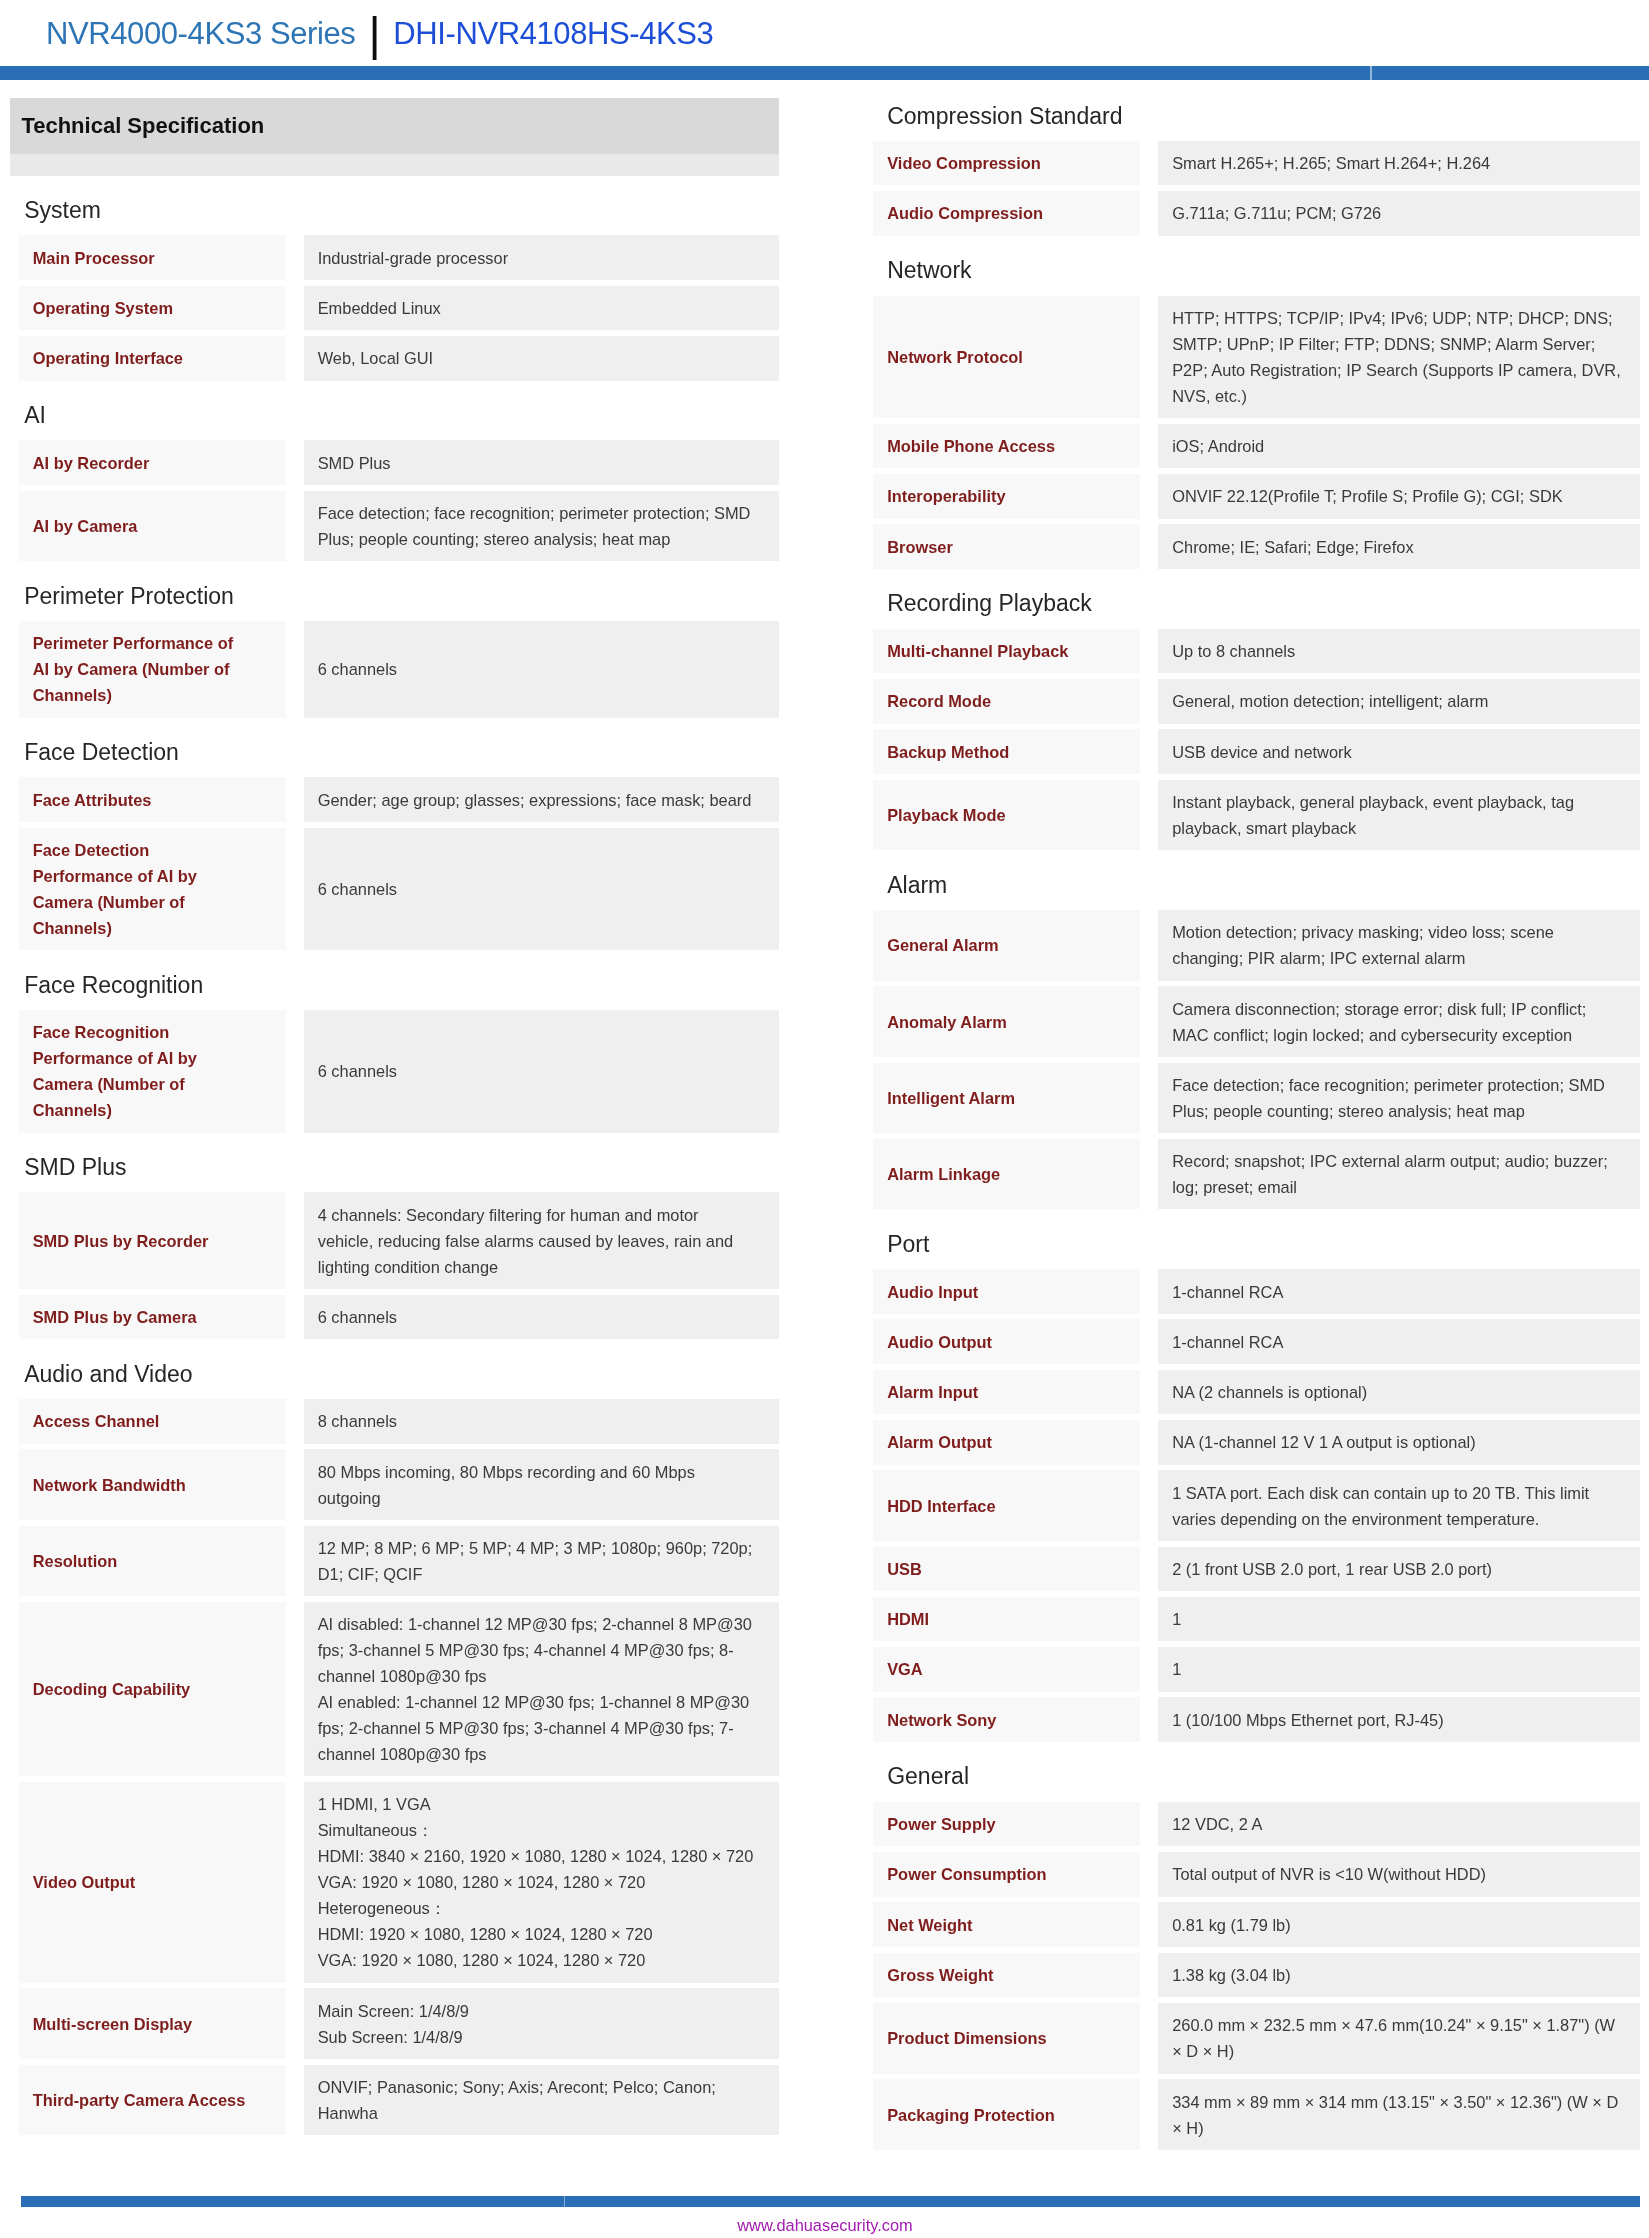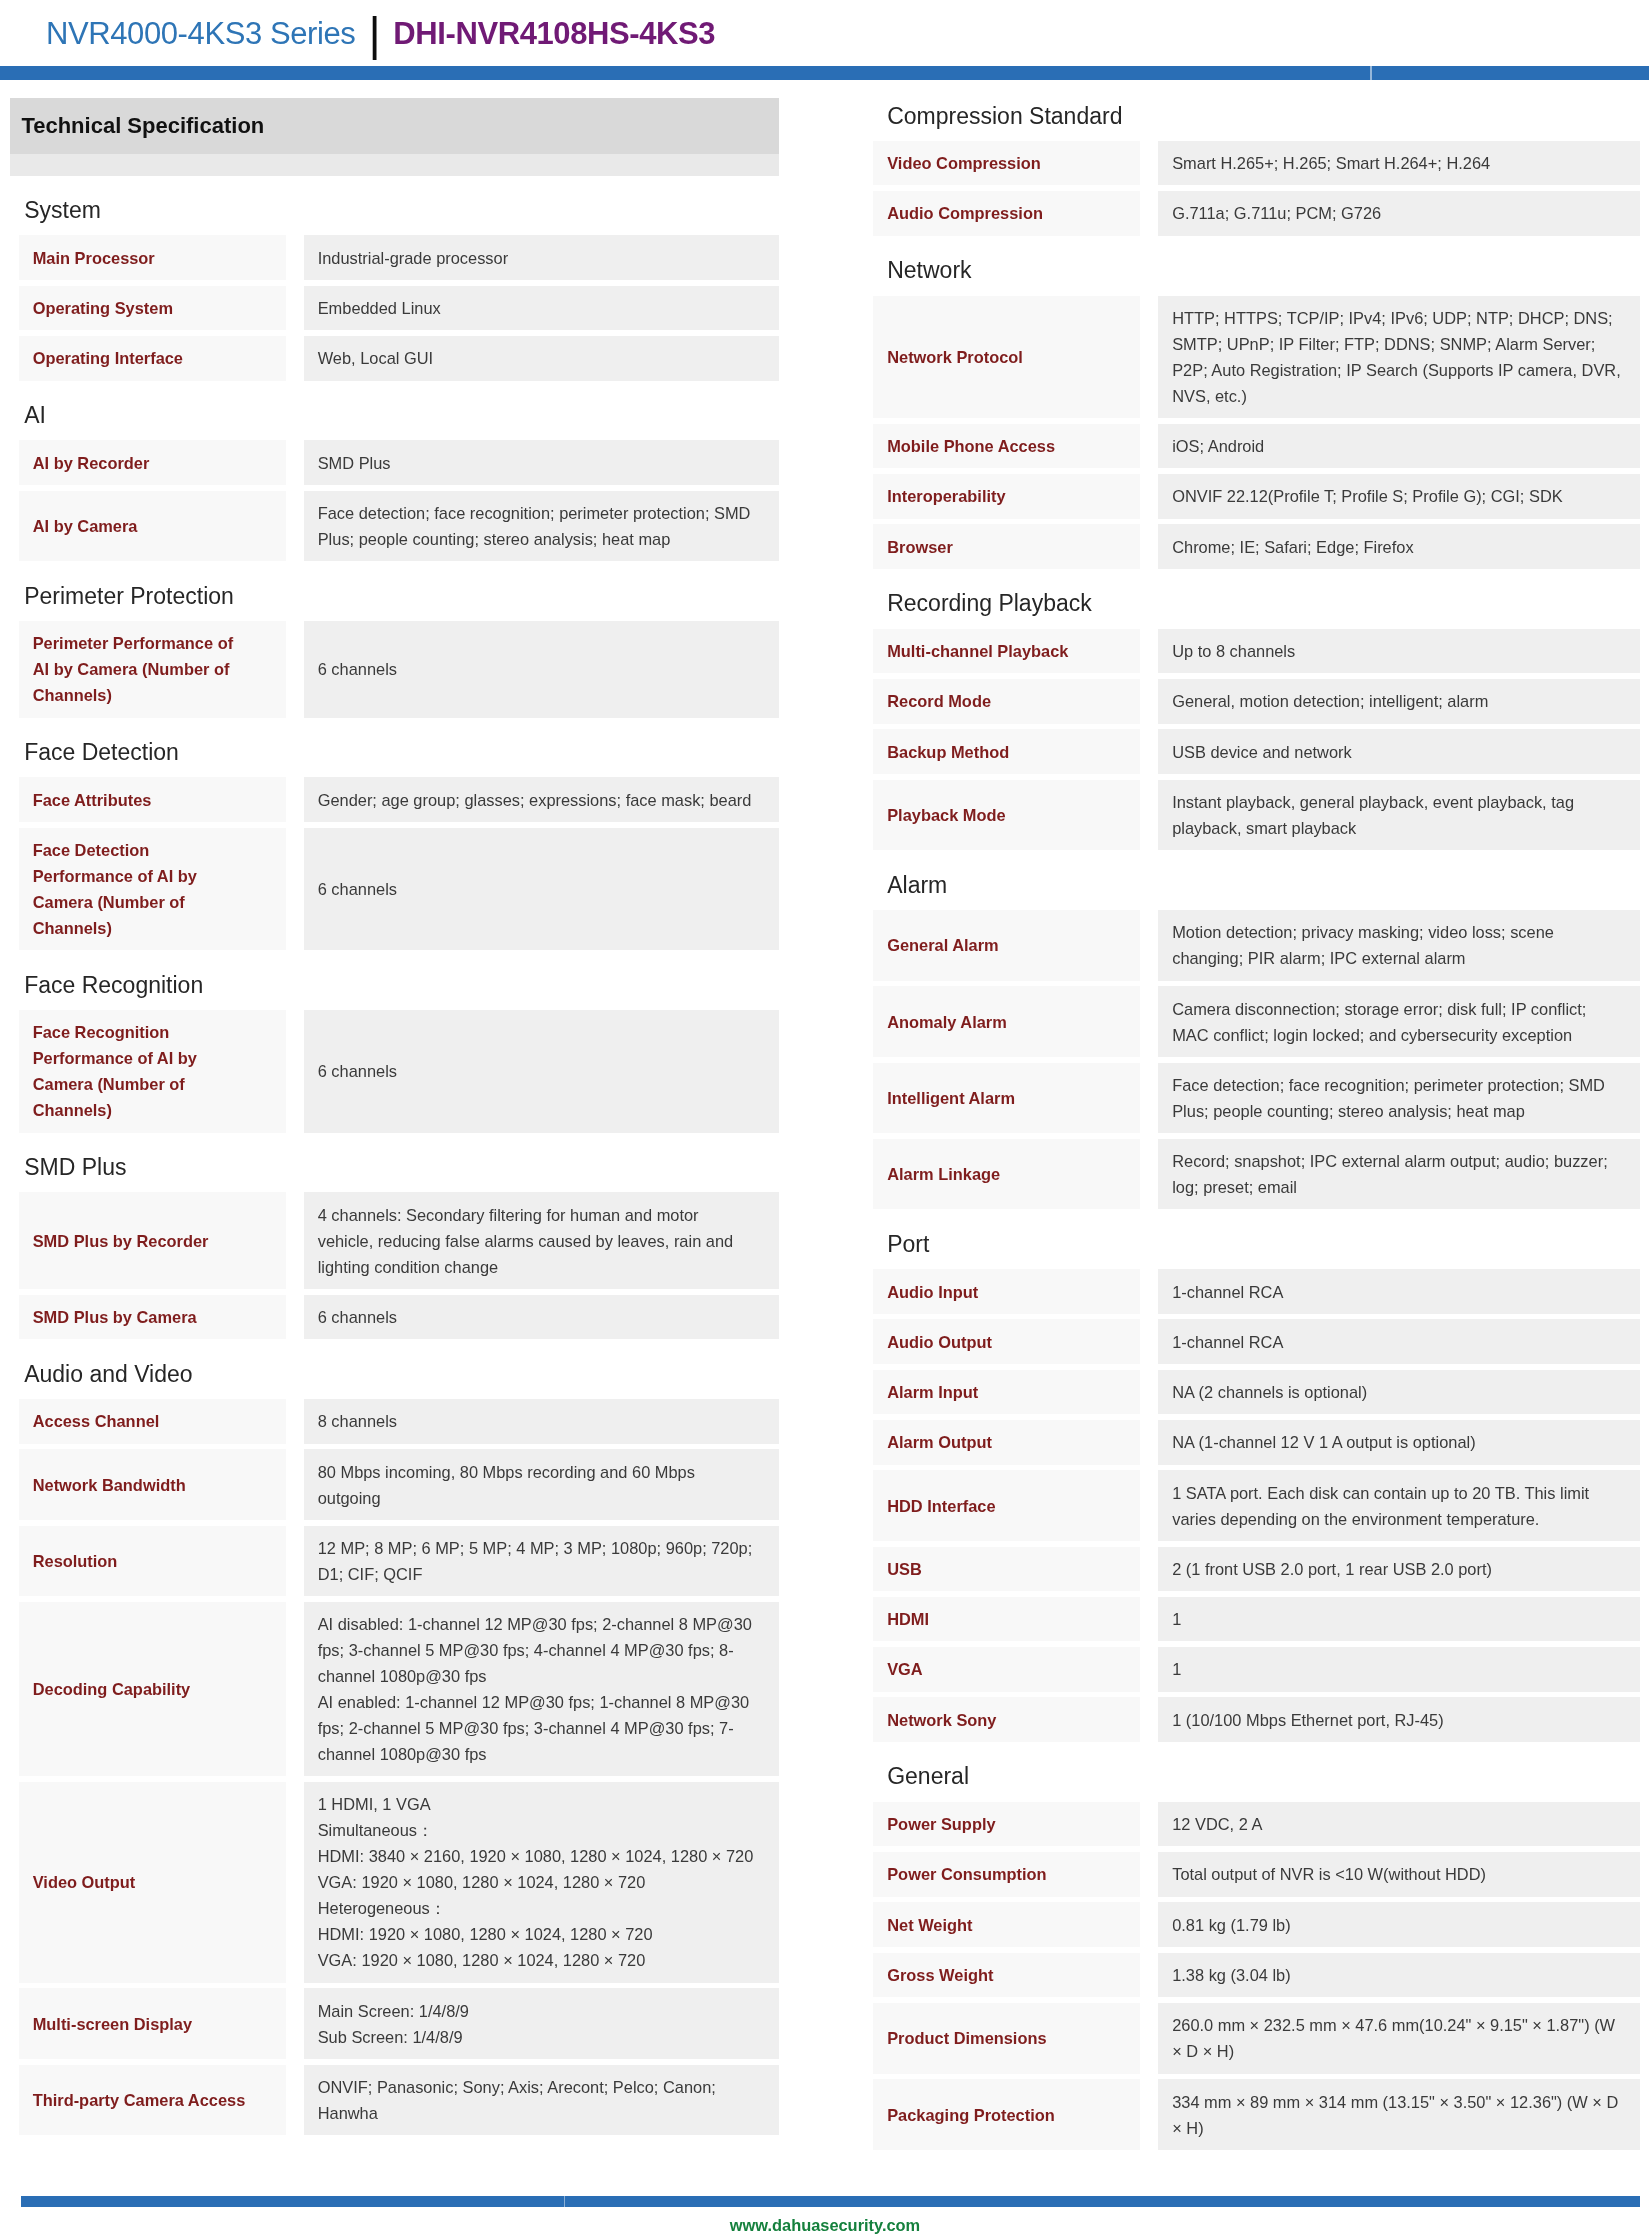--- a/index.html
+++ b/index.html
@@ -23,21 +23,21 @@
     letter-spacing: -0.4px;
   }
   .doc-title .series { color: var(--title-blue); text-align: center; }
   .doc-title .divider {
     font-size: 47px;
     font-weight: 100;
     color: #0e0e0e;
     margin: 0 13px;
     vertical-align: -5.7px;
   }
-  .doc-title .model { color: #701a75; font-weight: bold; }
+  .doc-title .model { color: #1d4ed8; }
   .top-bar {
     position: relative;
     height: 13.5px;
     margin: 8.5px 0 0 0;
     background: var(--accent);
   }
   .top-bar .bar-seam {
     position: absolute;
     left: 83%;
     top: 0;
@@ -126,22 +126,21 @@
     height: 100%;
     background: rgba(255,255,255,0.45);
   }
   .footer-url {
     position: absolute;
     left: 0;
     right: 0;
     bottom: 4.3px;
     text-align: center;
     font-size: 16.4px;
-    color: #15803d;
-    font-weight: bold;
+    color: #a21caf;
   }
 </style>
 </head>
 <body>
 
 <div class="page">
 
   <div class="doc-header">
     <div class="doc-title">
       <span class="series">NVR4000-4KS3 Series</span><span class="divider">|</span><span class="model">DHI-NVR4108HS-4KS3</span>

